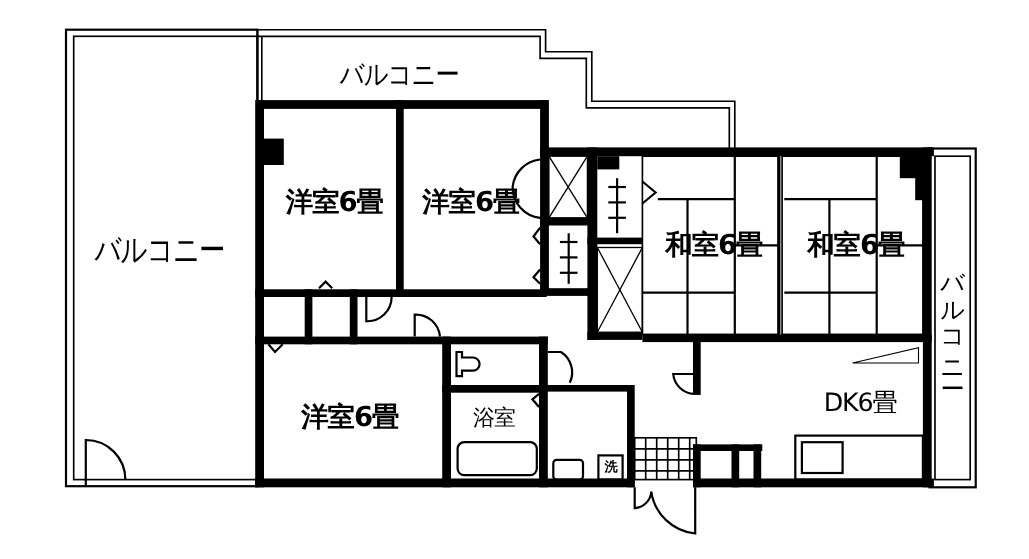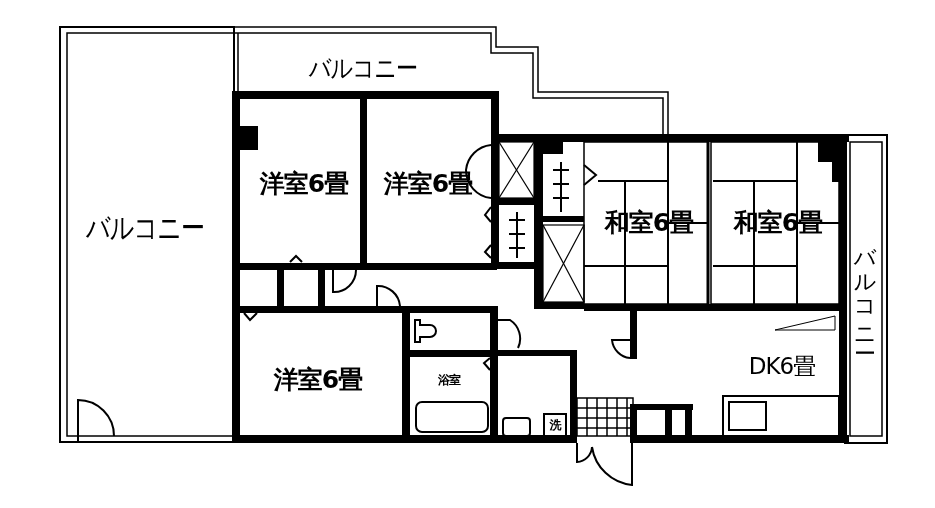--- a/index.html
+++ b/index.html
@@ -3,21 +3,21 @@
 <meta charset="utf-8">
 <style>
   html, body { margin:0; padding:0; background:#ffffff; }
   body { width:935px; height:508px; overflow:hidden; position:relative; font-family:"DejaVu Sans", sans-serif; }
   svg { position:absolute; left:0; top:0; }
   .lbl { position:absolute; color:#000; font-family:"DejaVu Sans", sans-serif; white-space:nowrap; transform:translate(-50%,-50%); letter-spacing:-1px; }
   .room { font-size:25px; font-weight:bold; }
   .big { font-size:30px; font-weight:normal; transform:translate(-50%,-50%) scaleX(0.8); }
   .bal-top { font-size:26px; transform:translate(-50%,-50%) scaleX(0.85); }
   .vert { writing-mode:vertical-rl; font-size:22px; letter-spacing:2px; }
-  .small { font-size:12px; font-weight:bold; }
+  .small { font-size:20px; font-weight:normal; }
   .tiny { font-size:12px; font-weight:bold; }
   .dk { font-size:23px;margin-left:40px; }
 </style>
 </head>
 <body>
 
 <svg width="935" height="508" viewBox="0 0 935 508">
   <g fill="none" stroke="#000">
 
     <g>

